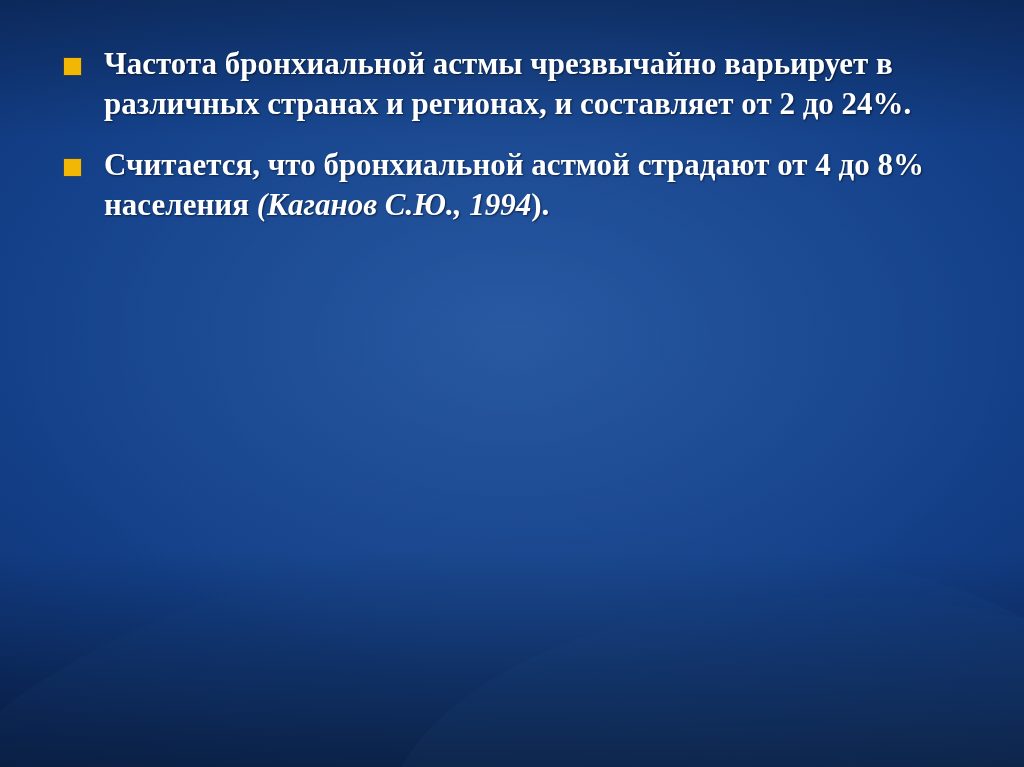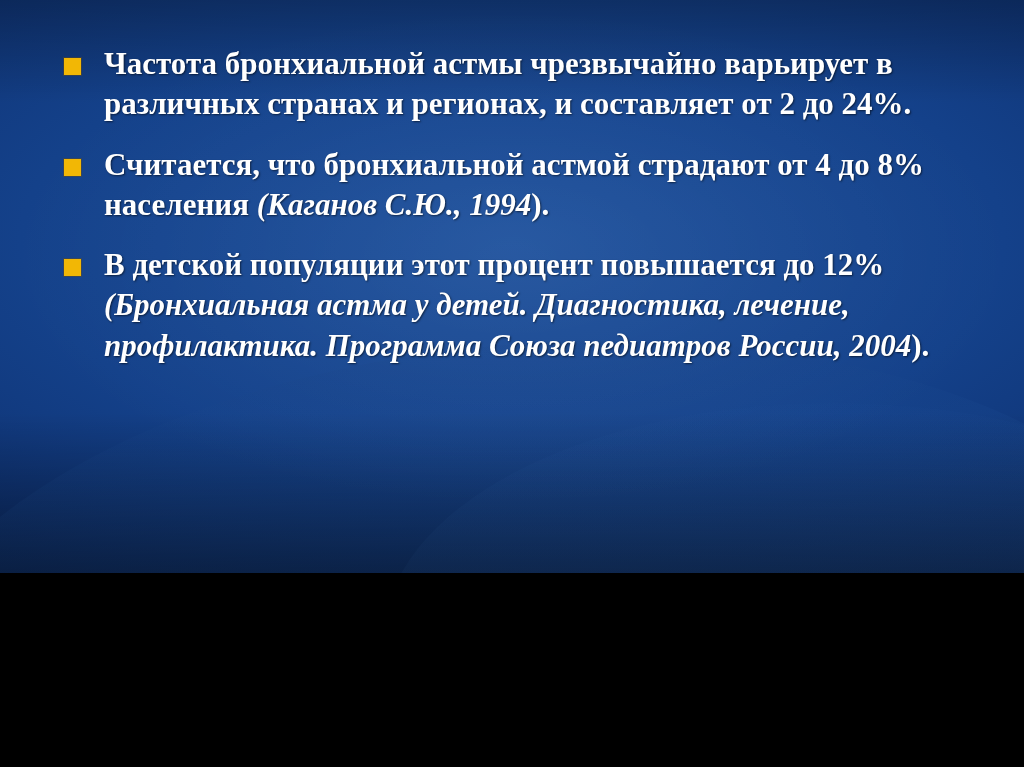--- a/index.html
+++ b/index.html
@@ -3,21 +3,21 @@
 <meta charset="utf-8">
 <style>
   html, body {
     margin: 0;
     padding: 0;
     background: #000000;
   }
   .slide {
     position: relative;
     width: 1024px;
-    height: 573px;
+    height: 767px;
     overflow: hidden;
     background:
       radial-gradient(ellipse 150% 120% at 50% 42%, #1b4f9c 0%, #14418a 32%, #0d2f6e 58%, #07214f 78%, #031233 100%);
     font-family: "Liberation Serif", serif;
     color: #ffffff;
   }
   
   .vignette {
     position: absolute;
     inset: 0;
@@ -112,22 +112,16 @@
         </p>
       </li>
 
       <li class="bullet second">
         <span class="marker"></span>
         <p class="para">
           <span class="plain">Считается, что бронхиальной астмой страдают от 4 до 8% населения </span><span class="cite">(Каганов С.Ю., 1994</span><span class="plain">).</span>
         </p>
       </li>
 
-      <li class="bullet third">
-        <span class="marker"></span>
-        <p class="para">
-          <span class="plain">В детской популяции этот процент повышается до 12% </span><span class="cite">(Бронхиальная астма у детей. Диагностика, лечение, профилактика. Программа Союза педиатров России, 2004</span><span class="plain">).</span>
-        </p>
-      </li>
 
     </ul>
   </div>
 </div>
 
 </body></html>

